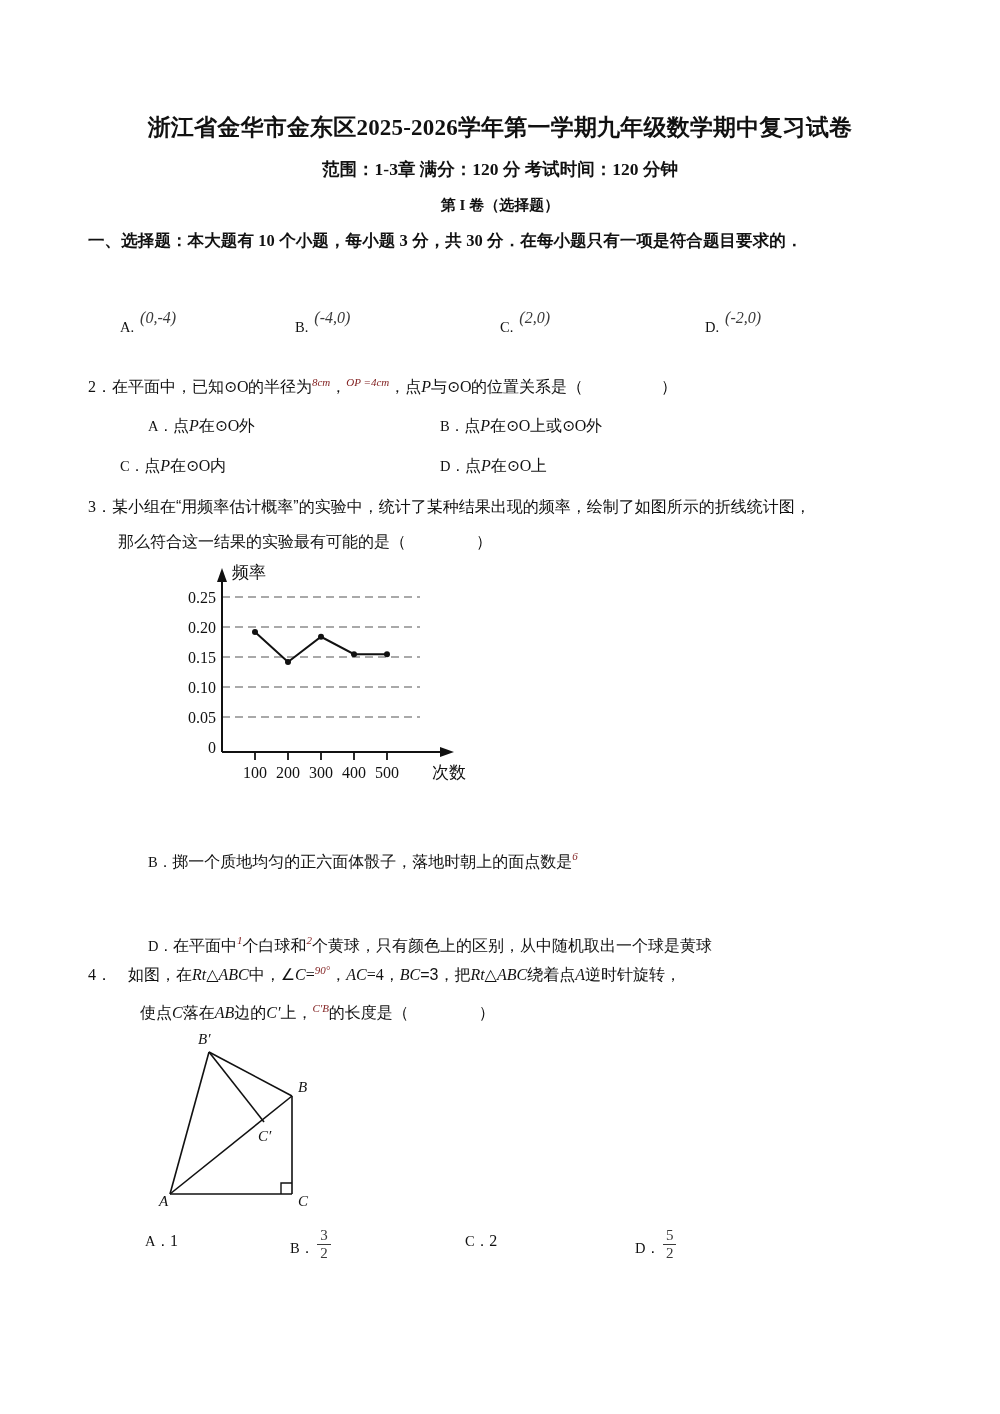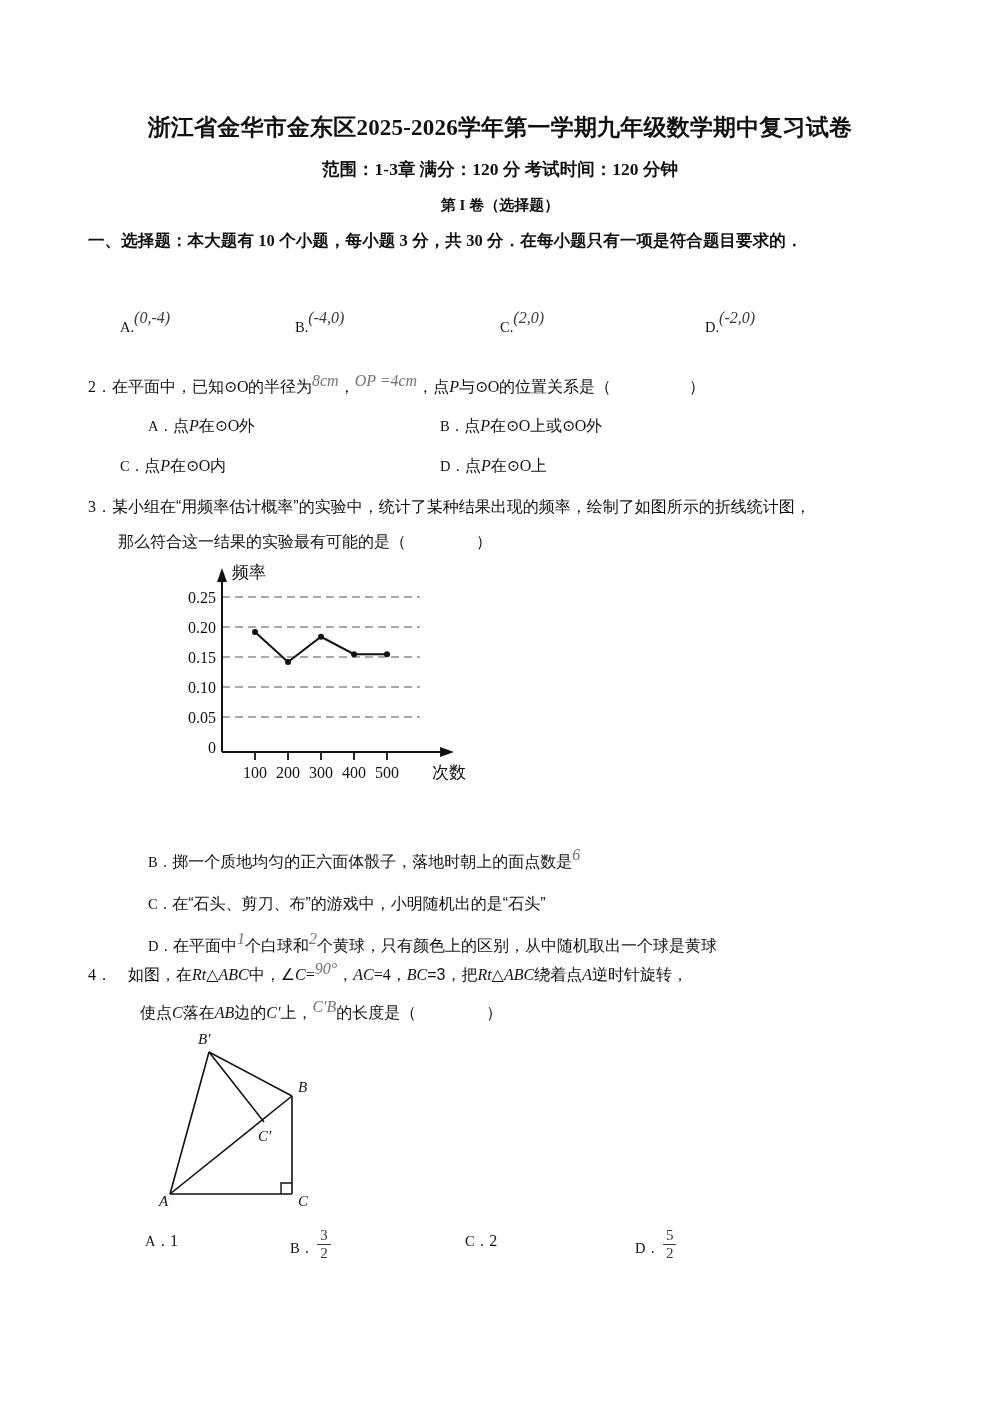--- a/index.html
+++ b/index.html
@@ -85,23 +85,23 @@
   .mathlift .up {
     vertical-align: super;
     font-size: 10px;
     font-style: italic;
   }
   .mi { font-style: italic; }
   .tiny-lift {
     display: inline-block;
     position: relative;
     top: -6px;
-    font-size: 16px;
+    font-size: 11px;
     font-style: italic;
-    color: #737373;
+    color: #7f1d1d;
   }
   .odot {
     font-style: normal;
     letter-spacing: -0.5px;
   }
 
   
   .opts {
     position: absolute;
     font-size: 16px;
@@ -111,21 +111,21 @@
     white-space: nowrap;
   }
   .opt-label { font-size: 14.5px; }
   .opt-coord {
     display: inline-block;
     position: relative;
     top: -9px;
     font-style: italic;
     color: #3a3a3a;
     font-size: 16px;
-    margin-left: 0;
+    margin-left: 6px;
   }
 
   .frac {
     display: inline-block;
     vertical-align: middle;
     text-align: center;
     font-style: normal;
     position: relative;
     top: -4px;
     margin-left: 3px;
@@ -271,23 +271,20 @@
         <circle cx="151" cy="80.8" r="3"></circle>
         <circle cx="184" cy="98.2" r="3"></circle>
         <circle cx="217" cy="98.2" r="3"></circle>
       </g>
     </svg>
   </div>
 
   <div class="opts" style="left:148px; top:810px; width:820px; height:130px;">
     <div class="opt" style="left:0px; top:42px;">
       <span class="opt-label">B．</span><span class="cn">掷一个质地均匀的正六面体骰子，落地时朝上的面点数是</span><span class="tiny-lift" style="top:-7px;">6</span>
-    </div>
-    <div class="opt" style="left:0px; top:84px;">
-      <span class="opt-label">C．</span><span class="cn">在“石头、剪刀、布”的游戏中，小明随机出的是“石头”</span>
     </div>
     <div class="opt" style="left:0px; top:126px;">
       <span class="opt-label">D．</span><span class="cn">在平面中</span><span class="tiny-lift" style="top:-7px;">1</span><span class="cn">个白球和</span><span class="tiny-lift" style="top:-7px;">2</span><span class="cn">个黄球，只有颜色上的区别，从中随机取出一个球是黄球</span>
     </div>
   </div>
 
   <div class="q" style="left:88px; top:963px; width:870px;">
     <span class="q-num">4．</span><span style="display:inline-block;width:16px;"></span><span class="cn">如图，在</span><span class="mi">Rt△ABC</span><span class="cn">中，∠</span><span class="mi">C</span><span>=</span><span class="tiny-lift">90°</span><span class="cn">，</span><span class="mi">AC</span><span>=4，</span><span class="mi">BC</span><span class="cn">=3，把</span><span class="mi">Rt△ABC</span><span class="cn">绕着点</span><span class="mi">A</span><span class="cn">逆时针旋转，</span>
   </div>
 

